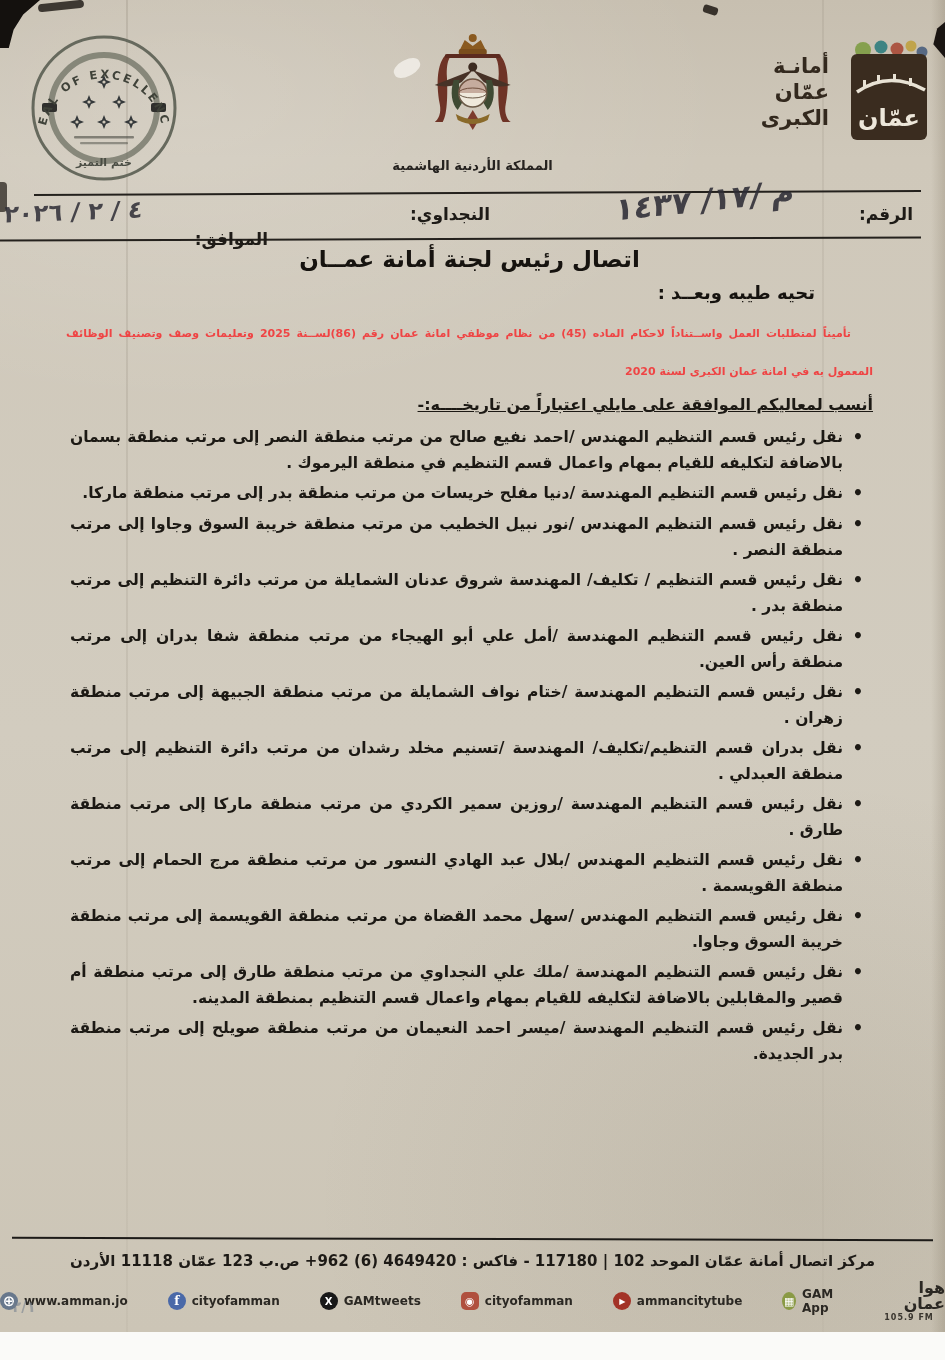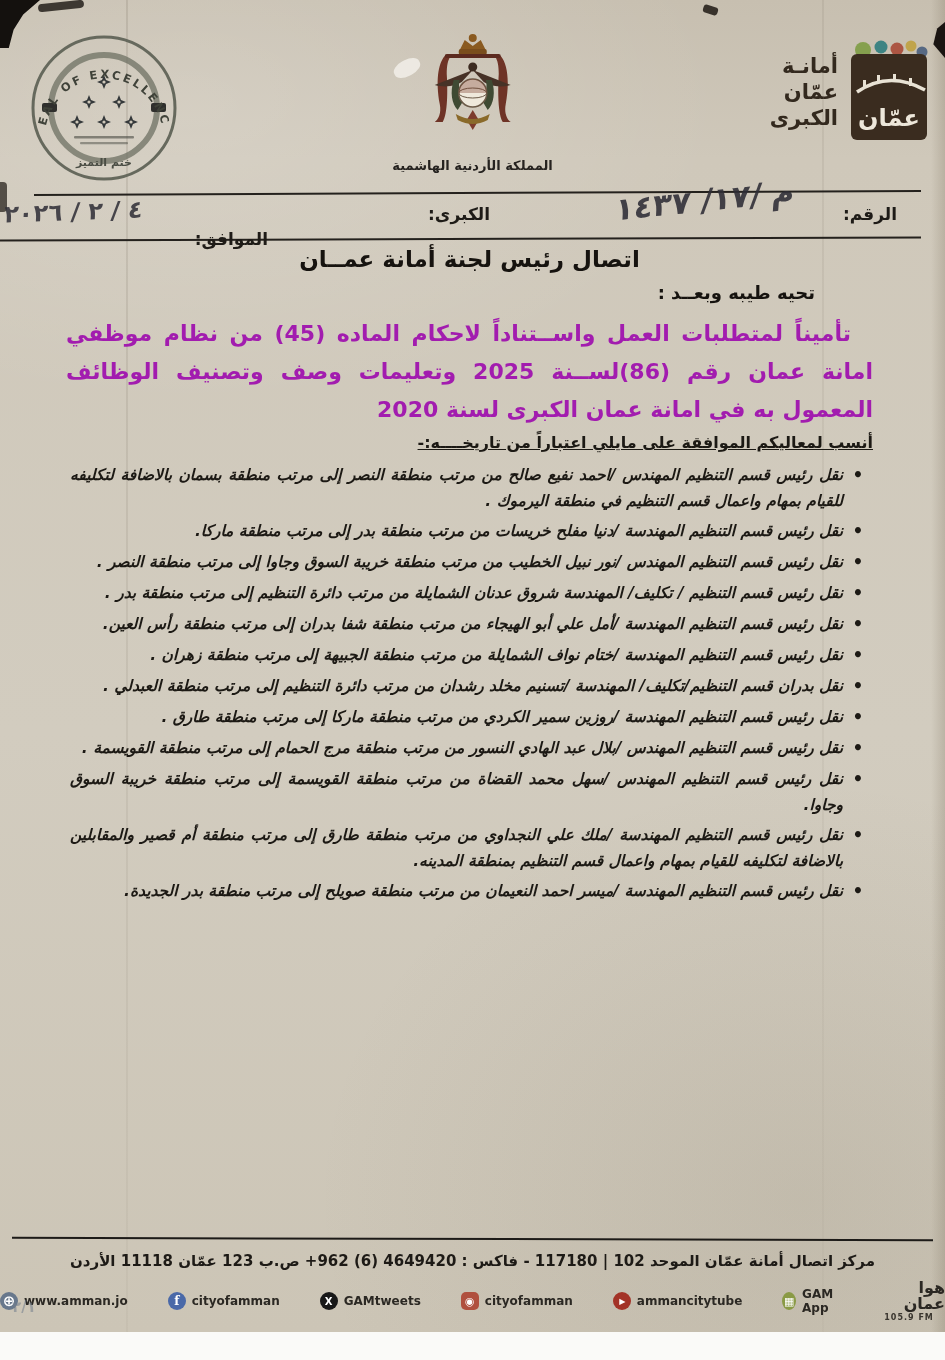--- a/index.html
+++ b/index.html
@@ -26,43 +26,43 @@
     clip-path:polygon(100% 0,100% 100%,10% 62%,40% 18%);}
   .art-tm{left:703px;top:6px;width:15px;height:8px;background:rgba(30,25,20,.85);transform:rotate(18deg);border-radius:3px;}
   .art-l1{left:0;top:182px;width:7px;height:30px;background:rgba(40,35,30,.75);border-radius:0 4px 4px 0;}
   .art-tear{left:393px;top:60px;width:28px;height:16px;background:rgba(238,235,228,.95);transform:rotate(-28deg);border-radius:45%;}
 
   
   .header{position:absolute;left:0;top:0;width:945px;height:192px;}
   .seal{position:absolute;left:26px;top:28px;}
   .coa{position:absolute;left:50%;top:30px;transform:translateX(-50%);text-align:center;}
   .coa-caption{margin-top:2px;font-size:13px;font-weight:bold;color:#262320;letter-spacing:.5px;}
-  .gam{position:absolute;right:14px;top:40px;display:flex;align-items:center;gap:9px;direction:ltr;}
+  .gam{position:absolute;right:14px;top:40px;display:flex;align-items:center;gap:18px;direction:ltr;}
   .gam-text{text-align:right;font-weight:bold;color:#33291e;font-size:21px;line-height:26px;direction:rtl;}
 
   
   .refbar{position:absolute;left:0;top:186px;width:945px;height:58px;direction:rtl;}
   .ref-line-top{position:absolute;top:6px;left:34px;right:24px;height:2px;background:#24211d;transform:rotate(-.25deg);}
   .ref-line-bot{position:absolute;top:52px;left:0;right:24px;height:2px;background:#24211d;transform:rotate(-.2deg);}
   .ref-label{position:absolute;top:18px;font-size:17px;font-weight:bold;color:#1e1b17;}
-  .ref-num-label{right:48px;}
+  .ref-num-label{right:32px;}
   .ref-date-label{right:455px;}
   .ref-mw-label{left:198px;width:70px;margin-top:25px;}
   .hand{position:absolute;color:#2e2d36;font-weight:bold;direction:rtl;white-space:nowrap;}
   .hand-num{top:-4px;right:100px;width:280px;font-size:31px;letter-spacing:3px;
     transform:rotate(-6deg) skewX(-10deg);opacity:.88;text-align:center;}
   .hand-mw{top:12px;left:4px;font-size:24px;letter-spacing:4px;transform:rotate(-2deg) skewX(-6deg);opacity:.85;}
 
   
   .letter{position:absolute;top:246px;left:66px;right:72px;direction:rtl;}
   .title{text-align:center;font-size:23px;font-weight:bold;color:#16130f;margin:0 0 10px 0;letter-spacing:.3px;}
   .greeting{font-size:18px;font-weight:bold;margin:0 58px 12px 0;color:#16130f;}
-  .intro{font-size:22px;font-weight:bold;line-height:38px;text-align:justify;text-indent:22px;margin:0 0 4px 0;color:#a21caf;}
+  .intro{font-size:11px;font-weight:bold;line-height:38px;text-align:justify;text-indent:22px;margin:0 0 4px 0;color:#ef4444;}
   .leadin{font-size:16px;font-weight:bold;margin:0 0 10px 0;color:#1c1914;text-decoration:underline;}
-  .items{margin:0;font-style:italic;}
+  .items{margin:0;}
   .item{display:flex;direction:rtl;margin-bottom:4px;font-size:15.5px;line-height:26px;font-weight:bold;color:#1c1914;}
   .bullet{flex:0 0 30px;text-align:center;}
   .bullet::before{content:"•";font-size:17px;}
   .item-text{flex:1;text-align:justify;padding-left:4px;}
 
   
   .footer{position:absolute;left:0;top:1238px;width:945px;direction:rtl;}
   .foot-line{height:2px;background:#1d1b18;margin:0 12px 12px 12px;transform:rotate(.15deg);}
   .contact{text-align:center;font-size:15px;font-weight:bold;color:#1d1a16;margin-bottom:10px;}
   .social-wrap{display:flex;direction:ltr;justify-content:center;align-items:center;gap:24px;}
@@ -172,21 +172,21 @@
         <text x="42" y="86" text-anchor="middle" font-size="24" font-weight="bold" fill="#ede7da" font-family="DejaVu Sans, sans-serif">عمّان</text>
       </svg>
     </div>
   </div>
 
   <div class="refbar">
     <div class="ref-line-top"></div>
     <div class="ref-line-bot"></div>
     <span class="ref-label ref-num-label">الرقم:</span>
     <span class="hand hand-num">م /١٧/ ١٤٣٧</span>
-    <span class="ref-label ref-date-label">الكبرى:</span>
+    <span class="ref-label ref-date-label">النجداوي:</span>
     <span class="ref-label ref-mw-label">الموافق:</span>
     <span class="hand hand-mw">٤ / ٢ / ٢٠٢٦</span>
   </div>
 
   <div class="letter">
     <h1 class="title">اتصال رئيس لجنة أمانة عمــان</h1>
     <div class="greeting">تحيه طيبه وبعــد :</div>
     <p class="intro">تأميناً لمتطلبات العمل واســتناداً لاحكام الماده (45) من نظام موظفي امانة عمان رقم (86)لســنة 2025 وتعليمات وصف وتصنيف الوظائف المعمول به في امانة عمان الكبرى لسنة 2020</p>
     <div class="leadin">أنسب لمعاليكم الموافقة على مايلي اعتباراً من تاريخــــه:-</div>
 

